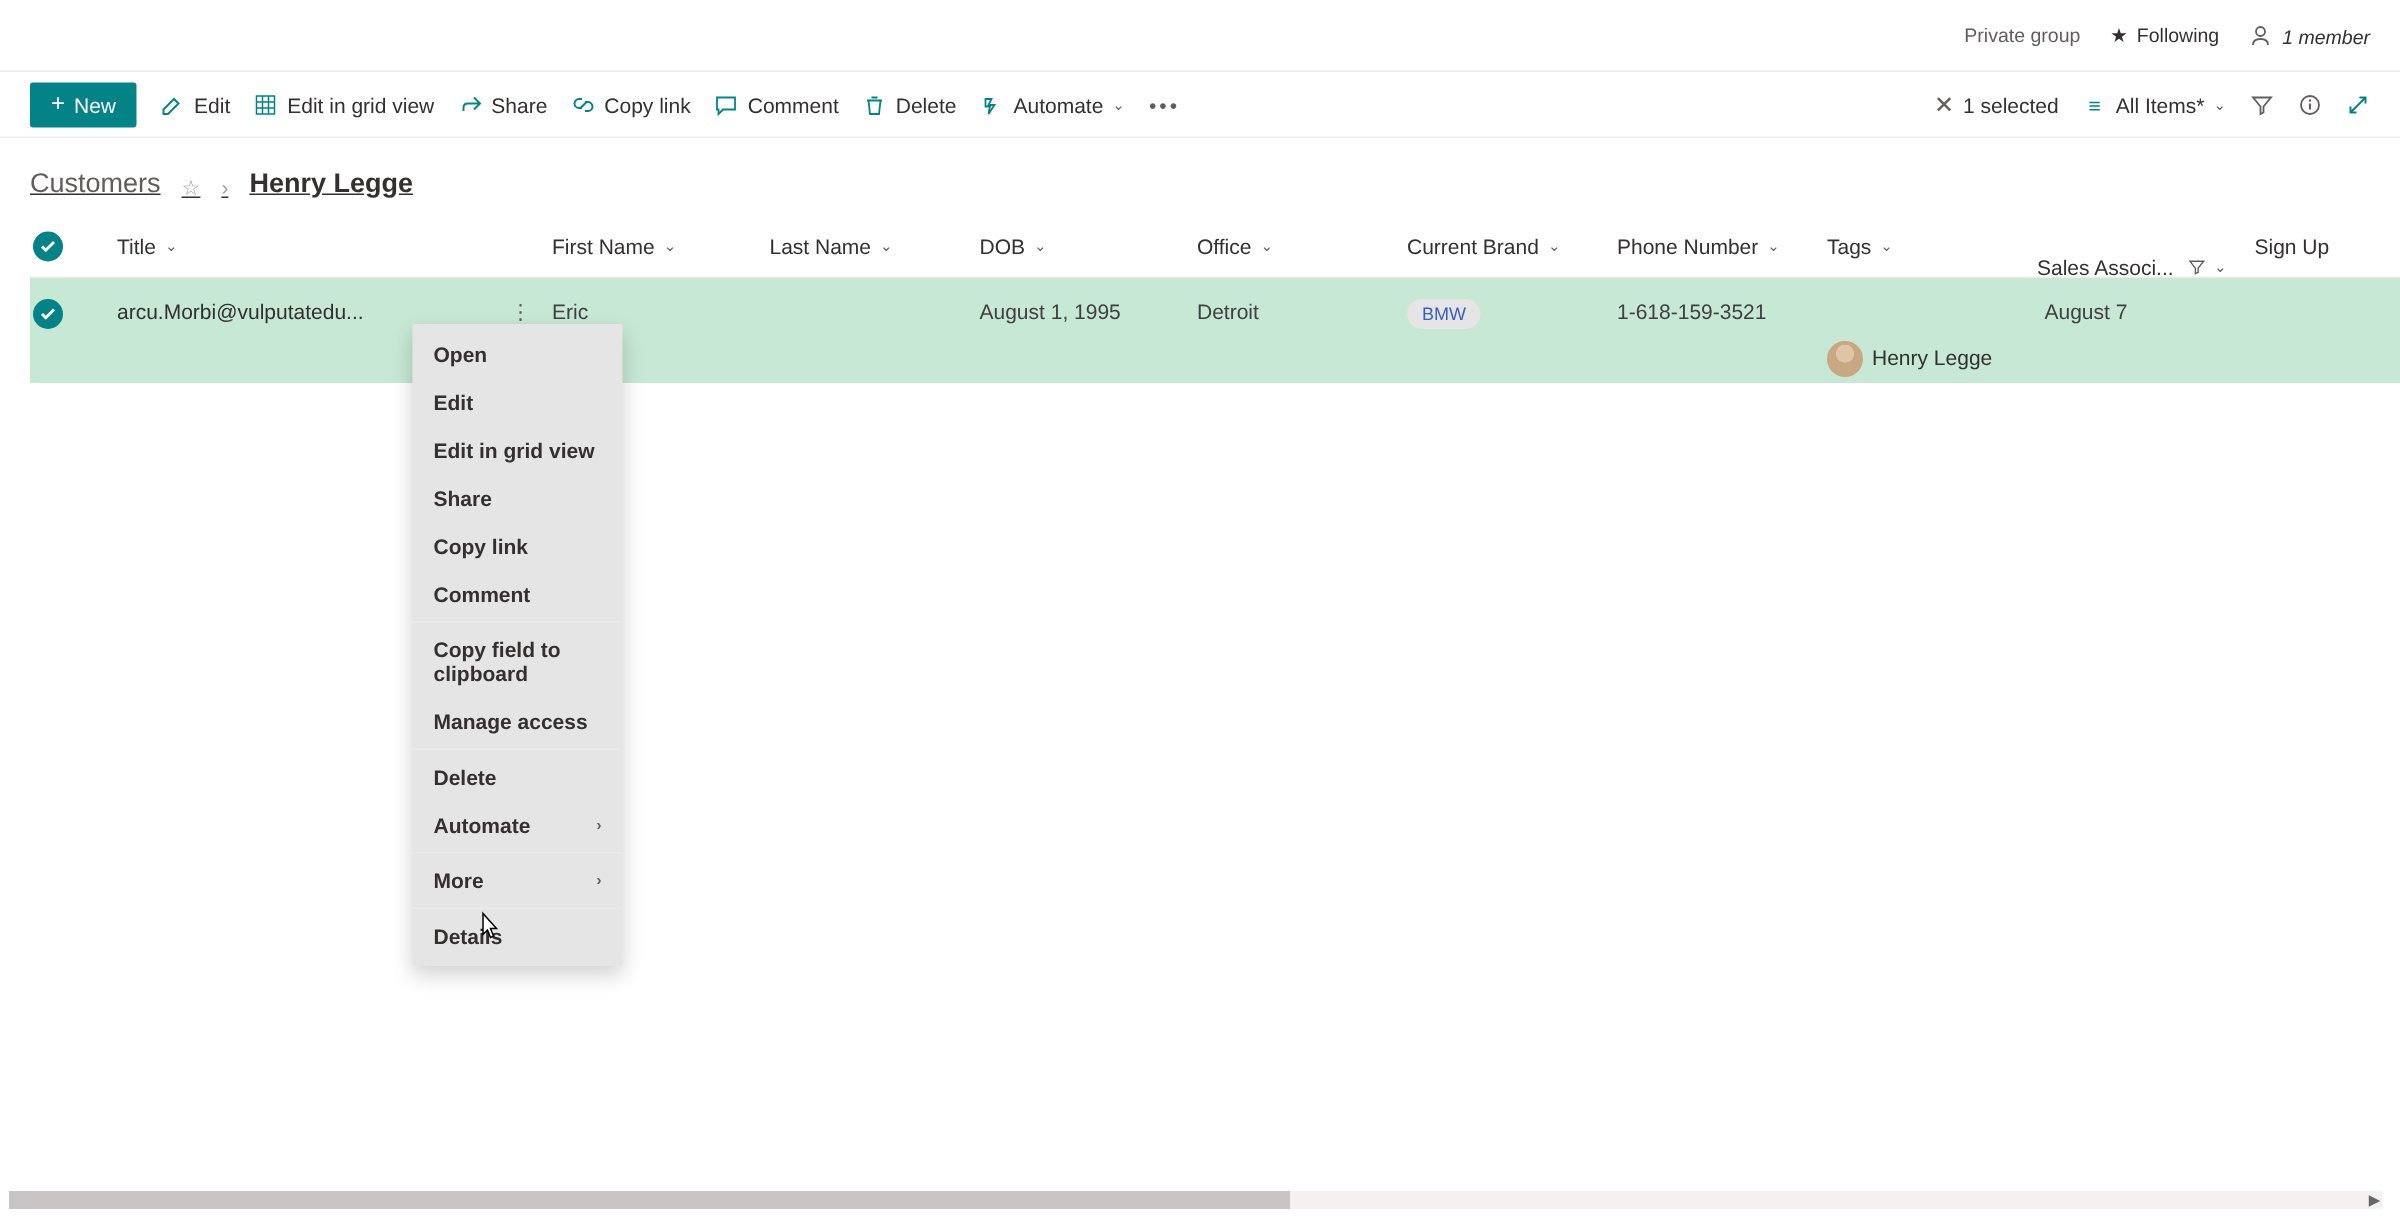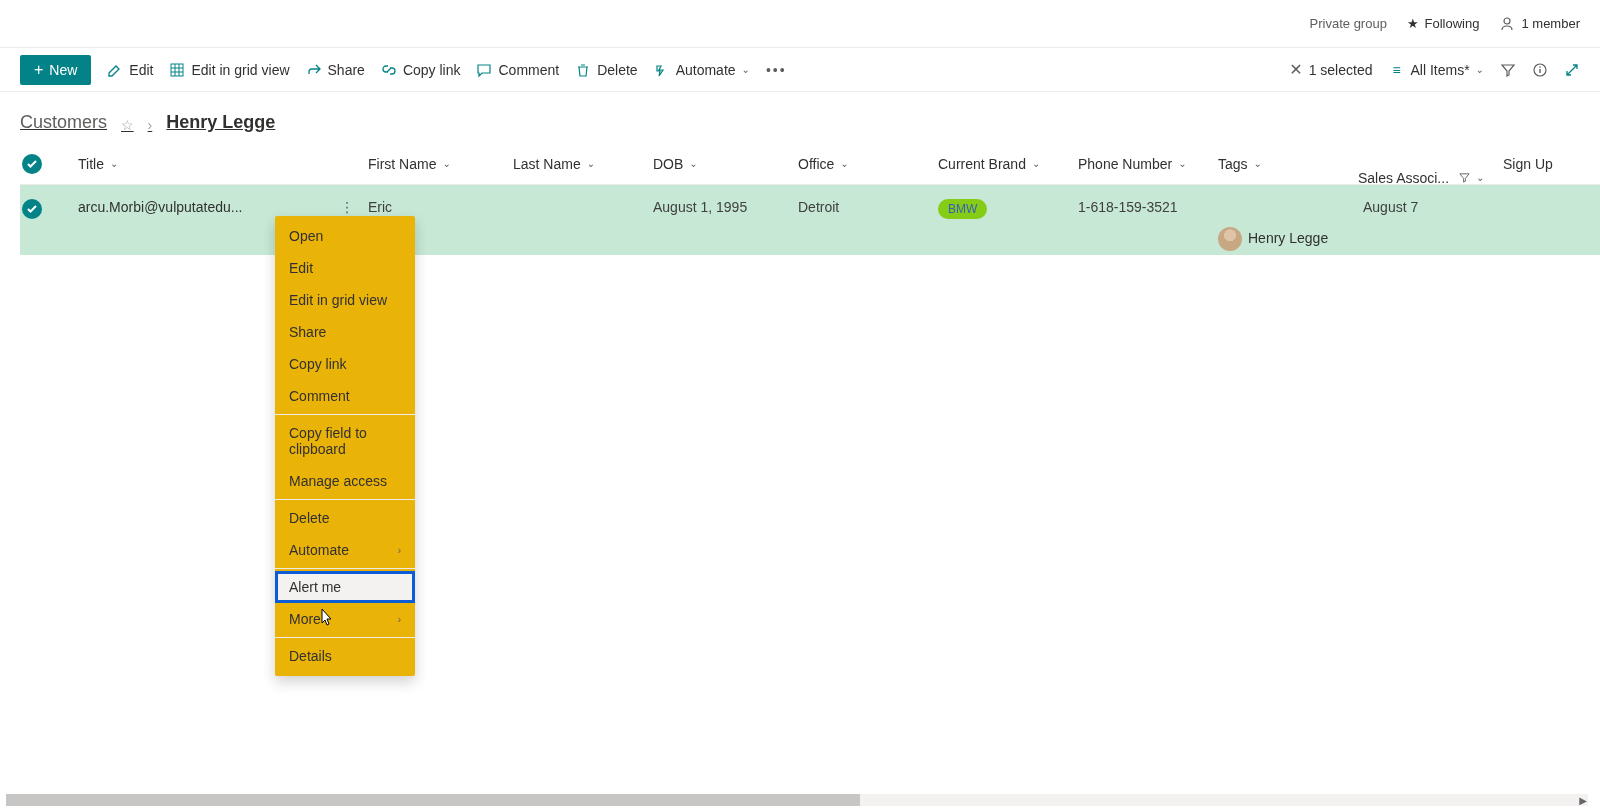--- a/index.html
+++ b/index.html
@@ -1,21 +1,21 @@
 <!DOCTYPE html>
 <html><head>
 <meta charset="utf-8">
 <style>
 * { box-sizing: border-box; margin: 0; padding: 0; font-family: "Segoe UI", sans-serif; }
 body { background: #fff; color: #323130; font-size: 14px; overflow-x: hidden; }
 
 .top-info { height: 48px; border-bottom: 1px solid #edebe9; display: flex; align-items: center; justify-content: flex-end; padding: 0 20px; gap: 20px; }
 .top-info .private { color: #605e5c; font-size: 13px; }
 .top-info .following { display: flex; align-items: center; gap: 6px; font-size: 13px; }
-.top-info .member { display: flex; align-items: flex-start; gap: 6px; font-size: 13px; }
+.top-info .member { display: flex; align-items: flex-end; gap: 6px; font-size: 13px; font-style: italic; }
 
 .command-bar { height: 44px; border-bottom: 1px solid #edebe9; display: flex; align-items: center; padding: 0 20px; justify-content: space-between; }
 .cmd-left { display: flex; align-items: center; gap: 16px; }
 .cmd-right { display: flex; align-items: center; gap: 16px; }
 .cmd-item { display: flex; align-items: center; gap: 6px; color: #323130; cursor: pointer; font-size: 14px; }
 .cmd-item .icon { width: 16px; height: 16px; display: flex; align-items: center; justify-content: center; color: #038387; }
 .new-btn { background: #038387; color: #fff; padding: 6px 14px; border-radius: 2px; display: flex; align-items: center; gap: 6px; cursor: pointer; }
 .new-btn .plus { font-size: 16px; font-weight: 300; }
 
 .breadcrumb { padding: 20px 20px 10px; display: flex; align-items: flex-end; gap: 14px; text-decoration: underline; }
@@ -31,26 +31,26 @@
 .th .chev { color: #605e5c; font-size: 10px; }
 .sel-circle { width: 20px; height: 20px; border-radius: 50%; background: #038387; display: flex; align-items: center; justify-content: center; margin: 0 14px 0 2px; }
 .sel-circle svg { width: 12px; height: 12px; }
 
 .trow { display: flex; align-items: flex-start; min-height: 60px; background: #c6e8d4; position: relative; padding-top: 10px;}
 .td { padding: 4px 8px; font-size: 14px; }
 .title-cell { display: flex; align-items: center; }
 .more-dots { width: 12px; cursor: pointer; color: #605e5c; margin-left: auto; }
 .link-text { color: #404040; }
 .pill { display: inline-block; padding: 3px 10px; border-radius: 12px; font-size: 12px; }
-.pill-bmw { background: #84cc16; color: #3a5fbb; }
+.pill-bmw { background: #e5e5e5; color: #3a5fbb; }
 .pill-family { background: #e6d7ea; color: #8a569a; }
 .tag-text { color: #1a7a3e; font-size: 13px; margin-top: 6px; }
 .avatar { width: 24px; height: 24px; border-radius: 50%; background: #c8a882; display:inline-block; vertical-align: middle; margin-right: 6px; background-image: radial-gradient(circle at 50% 35%, #e0c4a8 30%, #c8a882 31%); }
 
-.context-menu { position: absolute; top: 216px; left: 275px; width: 140px; background: #eab308; box-shadow: 0 6px 14px rgba(0,0,0,0.18); z-index: 100; border-radius: 2px; padding: 4px 0; }
+.context-menu { position: absolute; top: 216px; left: 275px; width: 140px; background: #e5e5e5; box-shadow: 0 6px 14px rgba(0,0,0,0.18); z-index: 100; border-radius: 2px; padding: 4px 0; font-weight: bold; }
 .menu-item { padding: 8px 14px; font-size: 14px; cursor: pointer; display: flex; justify-content: space-between; align-items: center; }
 .menu-item.highlighted { background: #f3f2f1; outline: 3px solid #0b5cd6; outline-offset: -3px; }
 .menu-sep { height: 1px; background: #edebe9; margin: 2px 0; }
 .submenu-arrow { color: #605e5c; font-size: 10px; }
 
 .col-sel   { width: 50px; flex: 0 0 50px; }
 .col-title { width: 290px; flex: 0 0 290px; }
 .col-fname { width: 145px; flex: 0 0 145px; }
 .col-lname { width: 140px; flex: 0 0 140px; }
 .col-dob   { width: 145px; flex: 0 0 145px; }
@@ -306,23 +306,20 @@
     </div>
   <div class="menu-sep"></div>
   <div class="menu-item">
       <span>Delete</span>
     </div>
   <div class="menu-item">
       <span>Automate</span>
       <span class="submenu-arrow">›</span>
     </div>
   <div class="menu-sep"></div>
-  <div class="menu-item highlighted">
-      <span>Alert me</span>
-    </div>
   <div class="menu-item">
       <span>More</span>
       <span class="submenu-arrow">›</span>
     </div>
   <div class="menu-sep"></div>
   <div class="menu-item">
       <span>Details</span>
     </div>
 </div>
 

